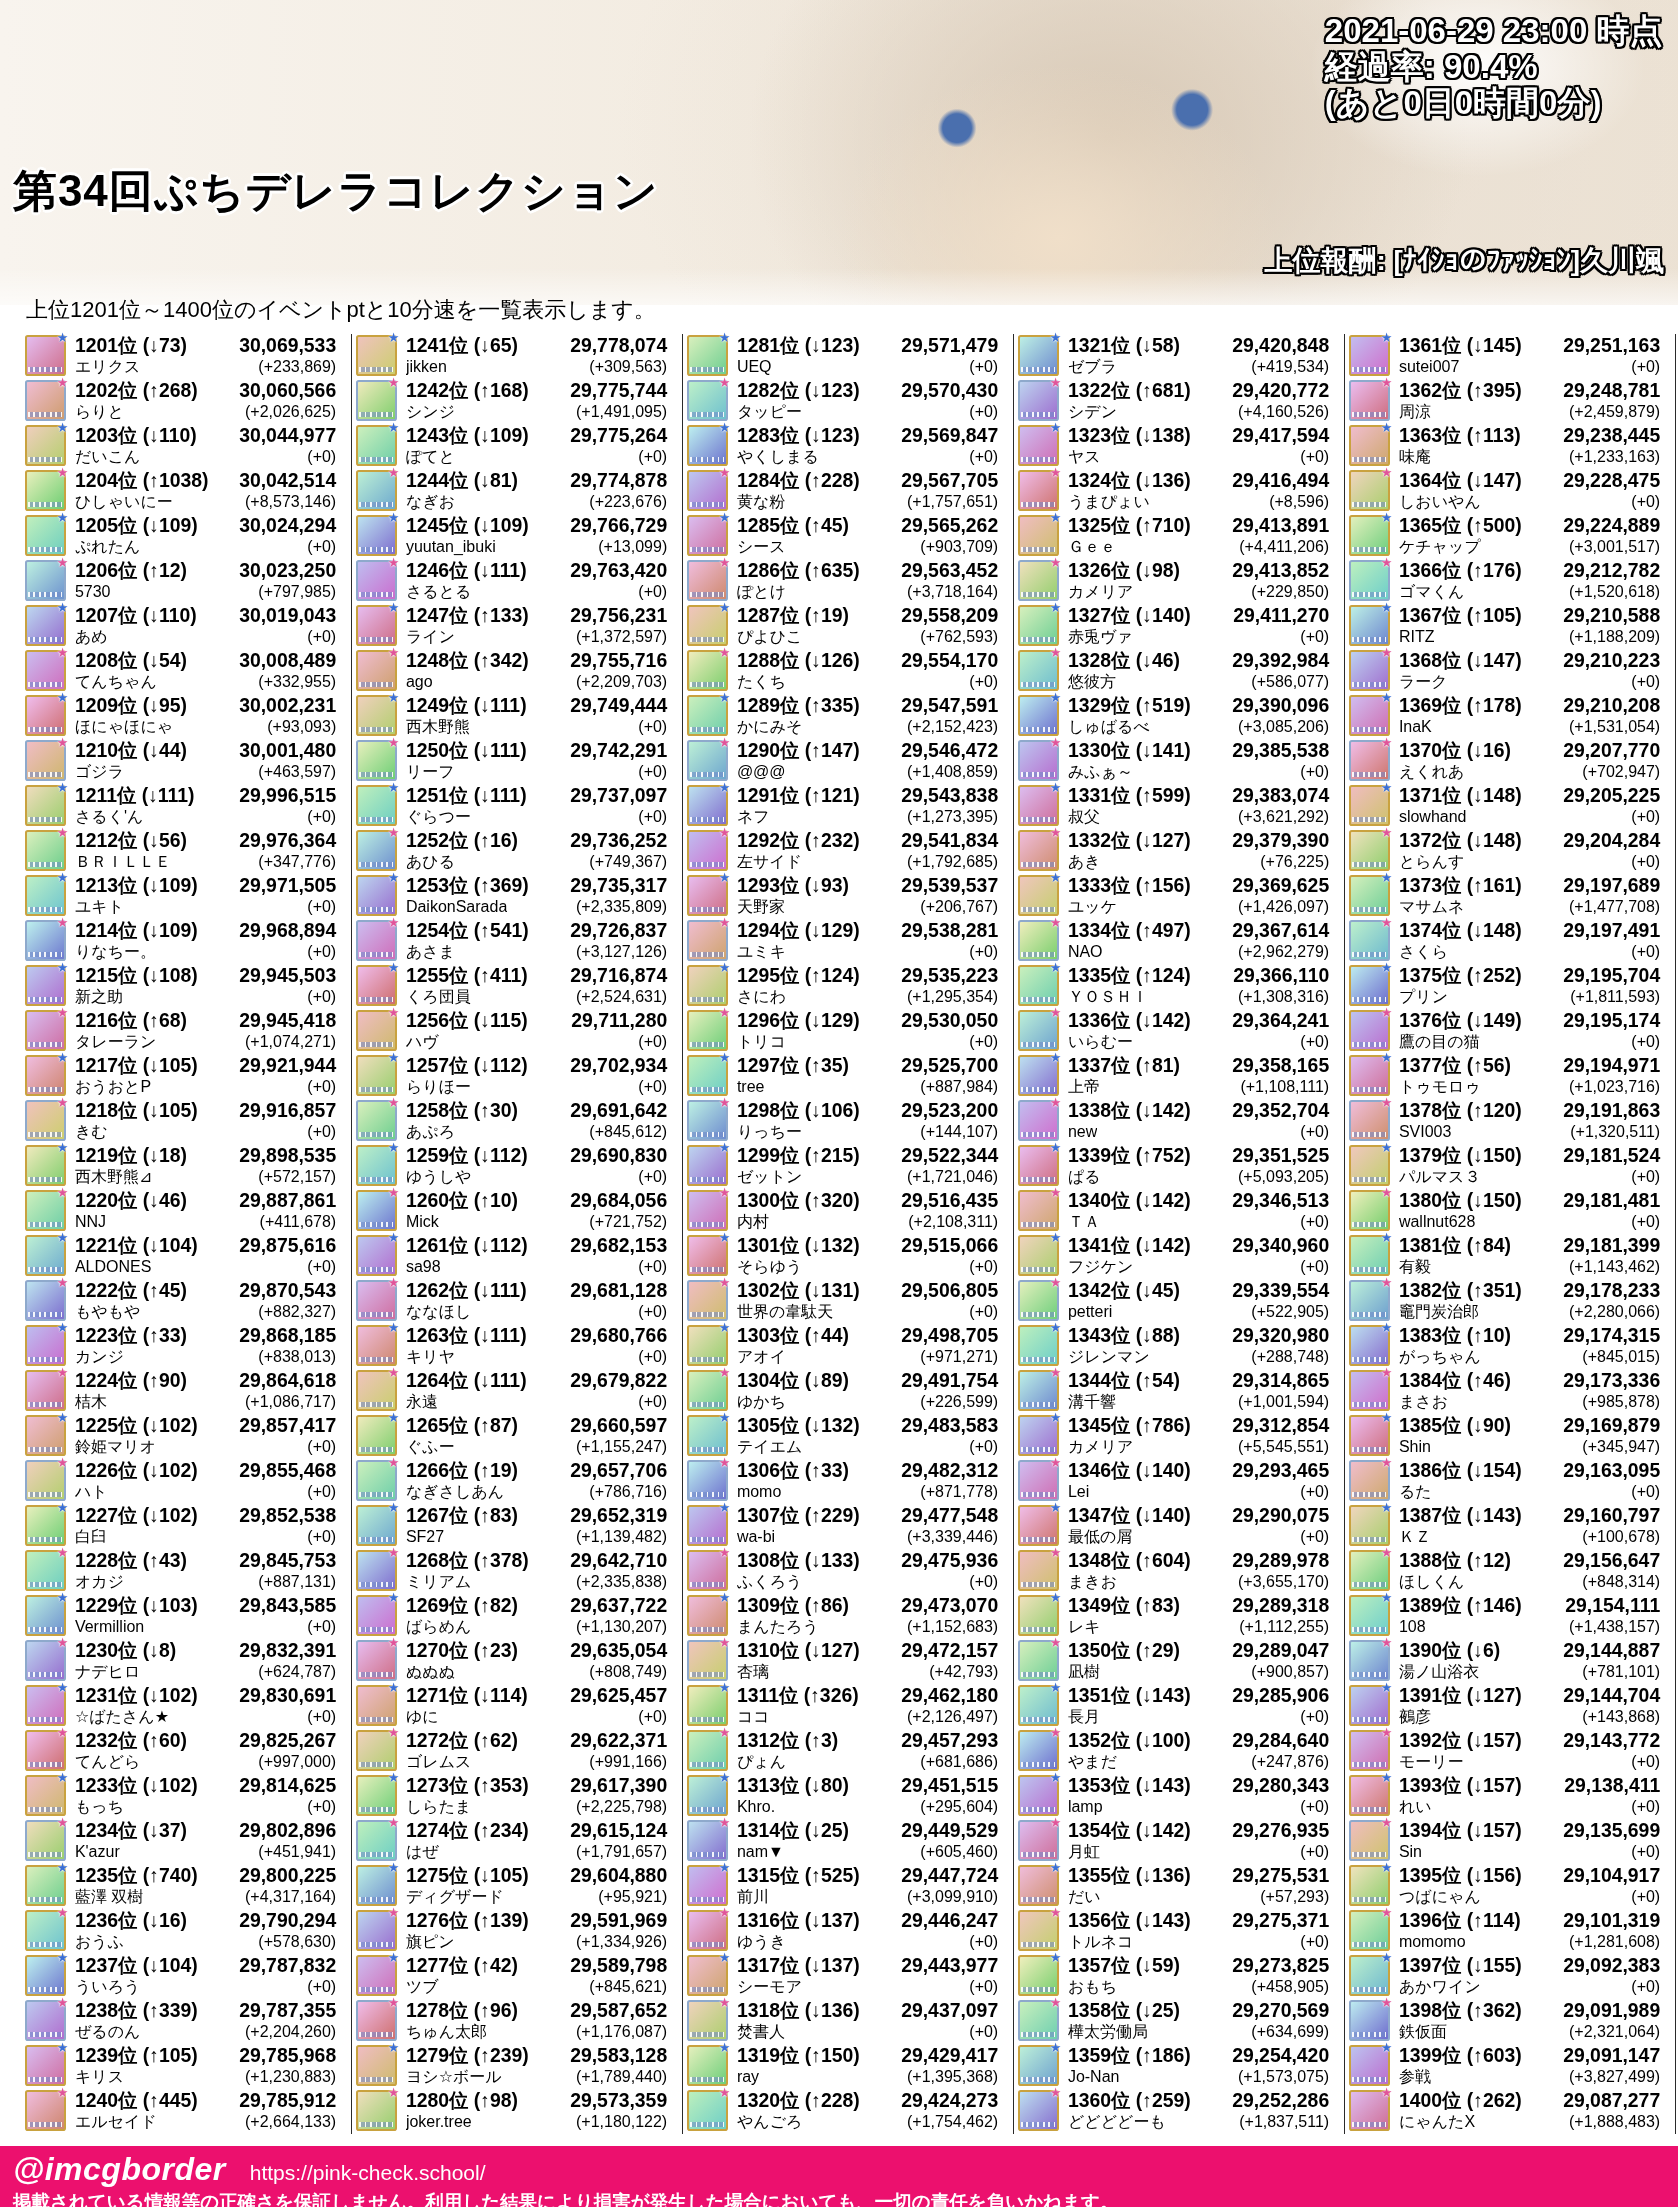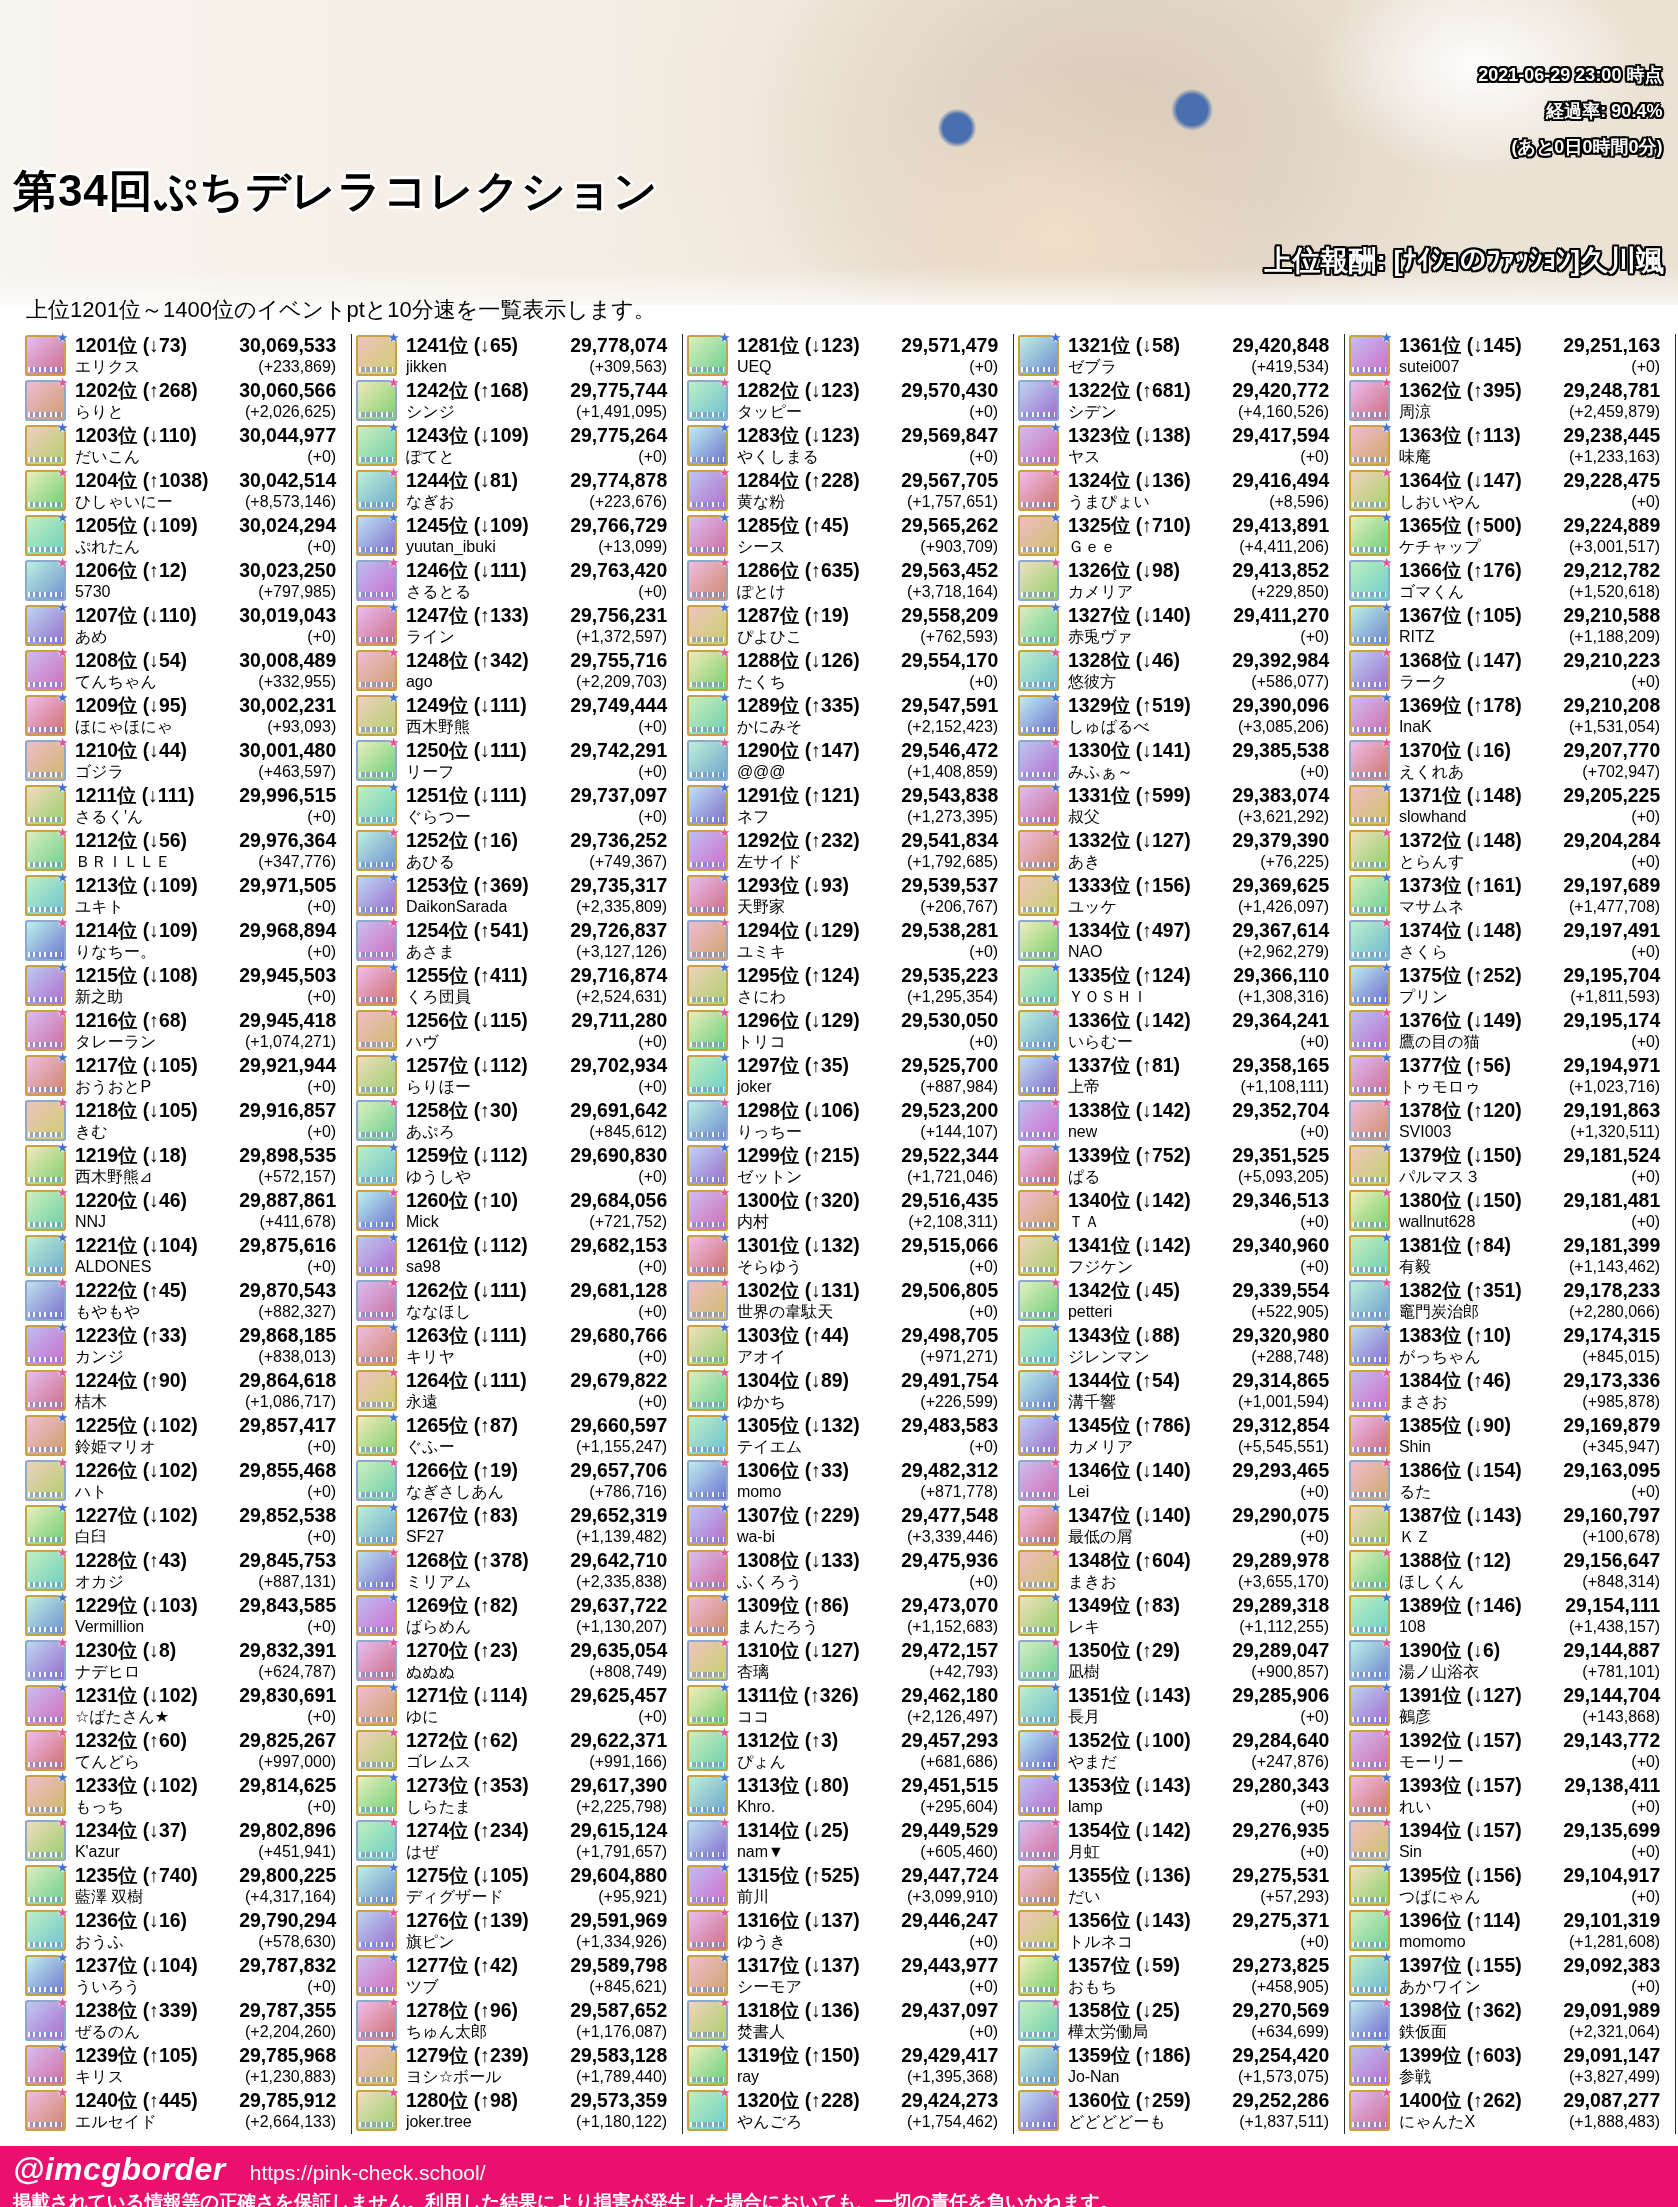--- a/index.html
+++ b/index.html
@@ -14,22 +14,22 @@
       radial-gradient(ellipse 305px 240px at 63% 78%, #f0dfc9 0%, transparent 72%),
       radial-gradient(ellipse 480px 388px at 66% 45%, #d8c9b6 0%, transparent 75%),
       radial-gradient(ellipse 738px 480px at 72% 40%, #e9dfd2 0%, transparent 80%),
       linear-gradient(90deg,#f8f4ee 0%,#f1e9dd 55%,#ece2d4 100%);}
   .hdr-fade{position:absolute;left:0;top:268px;width:1679px;height:65px;
     background:linear-gradient(180deg,rgba(255,255,255,0),#fff 85%);}
   .ow{color:#fff;text-shadow:2.3px 0 #000,-2.3px 0 #000,0 2.3px #000,0 -2.3px #000,
        1.8px 1.8px #000,-1.8px 1.8px #000,1.8px -1.8px #000,-1.8px -1.8px #000;}
   .ob{color:#000;text-shadow:2.8px 0 #fff,-2.8px 0 #fff,0 2.8px #fff,0 -2.8px #fff,
        1.8px 1.8px #fff,-1.8px 1.8px #fff,1.8px -1.8px #fff,-1.8px -1.8px #fff;}
-  .hdr-info{position:absolute;top:13px;right:16.6px;text-align:right;
-    font-size:18px;line-height:36px;font-weight:bold;margin-top:44px;}
+  .hdr-info{position:absolute;top:13px;right:16.6px;
+    font-size:33px;line-height:36px;font-weight:bold;}
   .title{position:absolute;left:13px;top:162px;font-size:44px;font-weight:bold;letter-spacing:0.9px;}
   .period{position:absolute;left:15.7px;top:231px;font-size:28px;font-weight:bold;}
   .reward{position:absolute;right:14.8px;top:242px;font-size:28px;font-weight:bold;}
   .subtitle{position:absolute;left:26px;top:295px;font-size:22px;color:#000;}
   
   .columns{position:absolute;left:21px;top:334px;display:flex;}
   .col{width:331px;box-sizing:border-box;border-right:1.8px solid #2a2a2a;padding-left:3.7px;}
   .row{height:45px;display:flex;align-items:flex-start;}
   .avatar{flex:none;width:41px;height:41px;margin-top:0.9px;box-sizing:border-box;
     border:2.3px solid #c9a23f;border-radius:2.8px;position:relative;
@@ -1326,21 +1326,21 @@
     </div>
   </div>
         <div class="row">
     <div class="avatar" style="--h1: hsl(119,62%,84%); --h2: hsl(174,50%,62%); border-color: rgb(201, 162, 63);"></div>
     <div class="rowtext">
       <div class="l1">
         <span class="rank">1297位 (↑35)</span>
         <span class="pts">29,525,700</span>
       </div>
       <div class="l2">
-        <span class="pname">joker</span>
+        <span class="pname">tree</span>
         <span class="delta">(+887,984)</span>
       </div>
     </div>
   </div>
         <div class="row">
     <div class="avatar" style="--h1: hsl(166,62%,84%); --h2: hsl(221,50%,62%); border-color: rgb(142, 169, 204);"></div>
     <div class="rowtext">
       <div class="l1">
         <span class="rank">1298位 (↓106)</span>
         <span class="pts">29,523,200</span>

